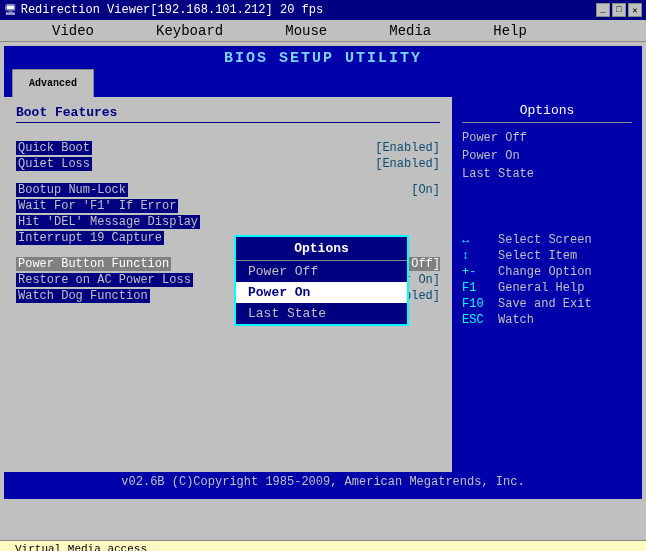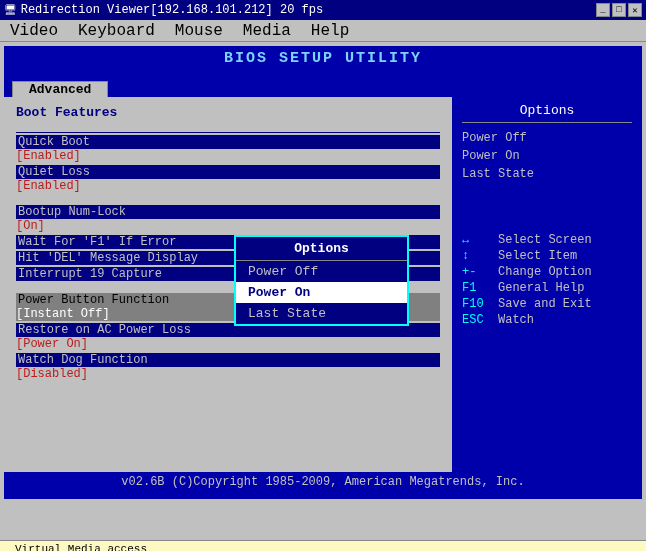--- a/index.html
+++ b/index.html
@@ -51,21 +51,22 @@
       display: flex;
       padding: 2px 4px;
       gap: 8px;
       height: 22px;
       align-items: center;
       border-bottom: 1px solid #888;
     }
     .menu-item {
       padding: 1px 6px;
       cursor: pointer;
-      font-size: 16px;
+      font-size: 14px;
+      margin-left: 42px;
     }
 
     
     .bios-container {
       background: #c0c0c0;
       padding: 4px;
       height: calc(551px - 42px - 20px - 22px);
     }
 
     
@@ -83,22 +84,22 @@
     .tab-bar {
       background: #0000aa;
       display: flex;
       padding: 2px 0 0 8px;
       height: 26px;
       align-items: flex-end;
     }
     .tab {
       background: #c0c0c0;
       color: #000;
-      padding: 0 16px;
-      font-size: 13px;
+      padding: 8px 16px;
+      font-size: 10px;
       font-weight: bold;
       cursor: pointer;
       border-top: 1px solid #888;
       border-left: 1px solid #888;
       border-right: 1px solid #888;
     }
 
     
     .bios-main {
       background: #c0c0c0;
@@ -110,42 +111,41 @@
     .left-panel {
       flex: 1;
       padding: 8px 12px;
       color: #000080;
       position: relative;
     }
     .section-title {
       color: #000080;
       font-weight: bold;
       font-size: 13px;
-      margin-bottom: 2px;
+      margin-bottom: 18px;
       border-bottom: 1px solid #000080;
-      padding-bottom: 12px;
+      padding-bottom: 2px;
     }
     .bios-row {
       display: flex;
       justify-content: space-between;
       margin: 2px 0;
       font-size: 12px;
-      flex-direction: column;
     }
     .bios-row .label {
       color: #c0c0c0;
       background: #000080;
       padding: 0 2px;
     }
     .bios-row .label.plain {
       color: #000;
       background: transparent;
     }
     .bios-row .value {
-      color: #b91c1c;
+      color: #0c4a6e;
     }
     .spacer { height: 8px; }
 
     
     .dropdown-popup {
       position: absolute;
       top: 138px;
       left: 230px;
       background: #000080;
       border: 2px solid #00ffff;
@@ -301,21 +301,21 @@
         <span class="value"></span>
       </div>
       <div class="bios-row">
         <span class="label">Interrupt 19 Capture</span>
         <span class="value"></span>
       </div>
 
       <div class="spacer"></div>
 
       <div class="bios-row highlighted">
-        <span class="label" style="background:#808080;color:#000000;">Power Button Function</span>
+        <span class="label" style="background:#808080;color:#ffffff;">Power Button Function</span>
         <span class="value" style="background:#808080;color:white;">[Instant Off]</span>
       </div>
       <div class="bios-row">
         <span class="label">Restore on AC Power Loss</span>
         <span class="value">[Power On]</span>
       </div>
       <div class="bios-row">
         <span class="label">Watch Dog Function</span>
         <span class="value">[Disabled]</span>
       </div>

